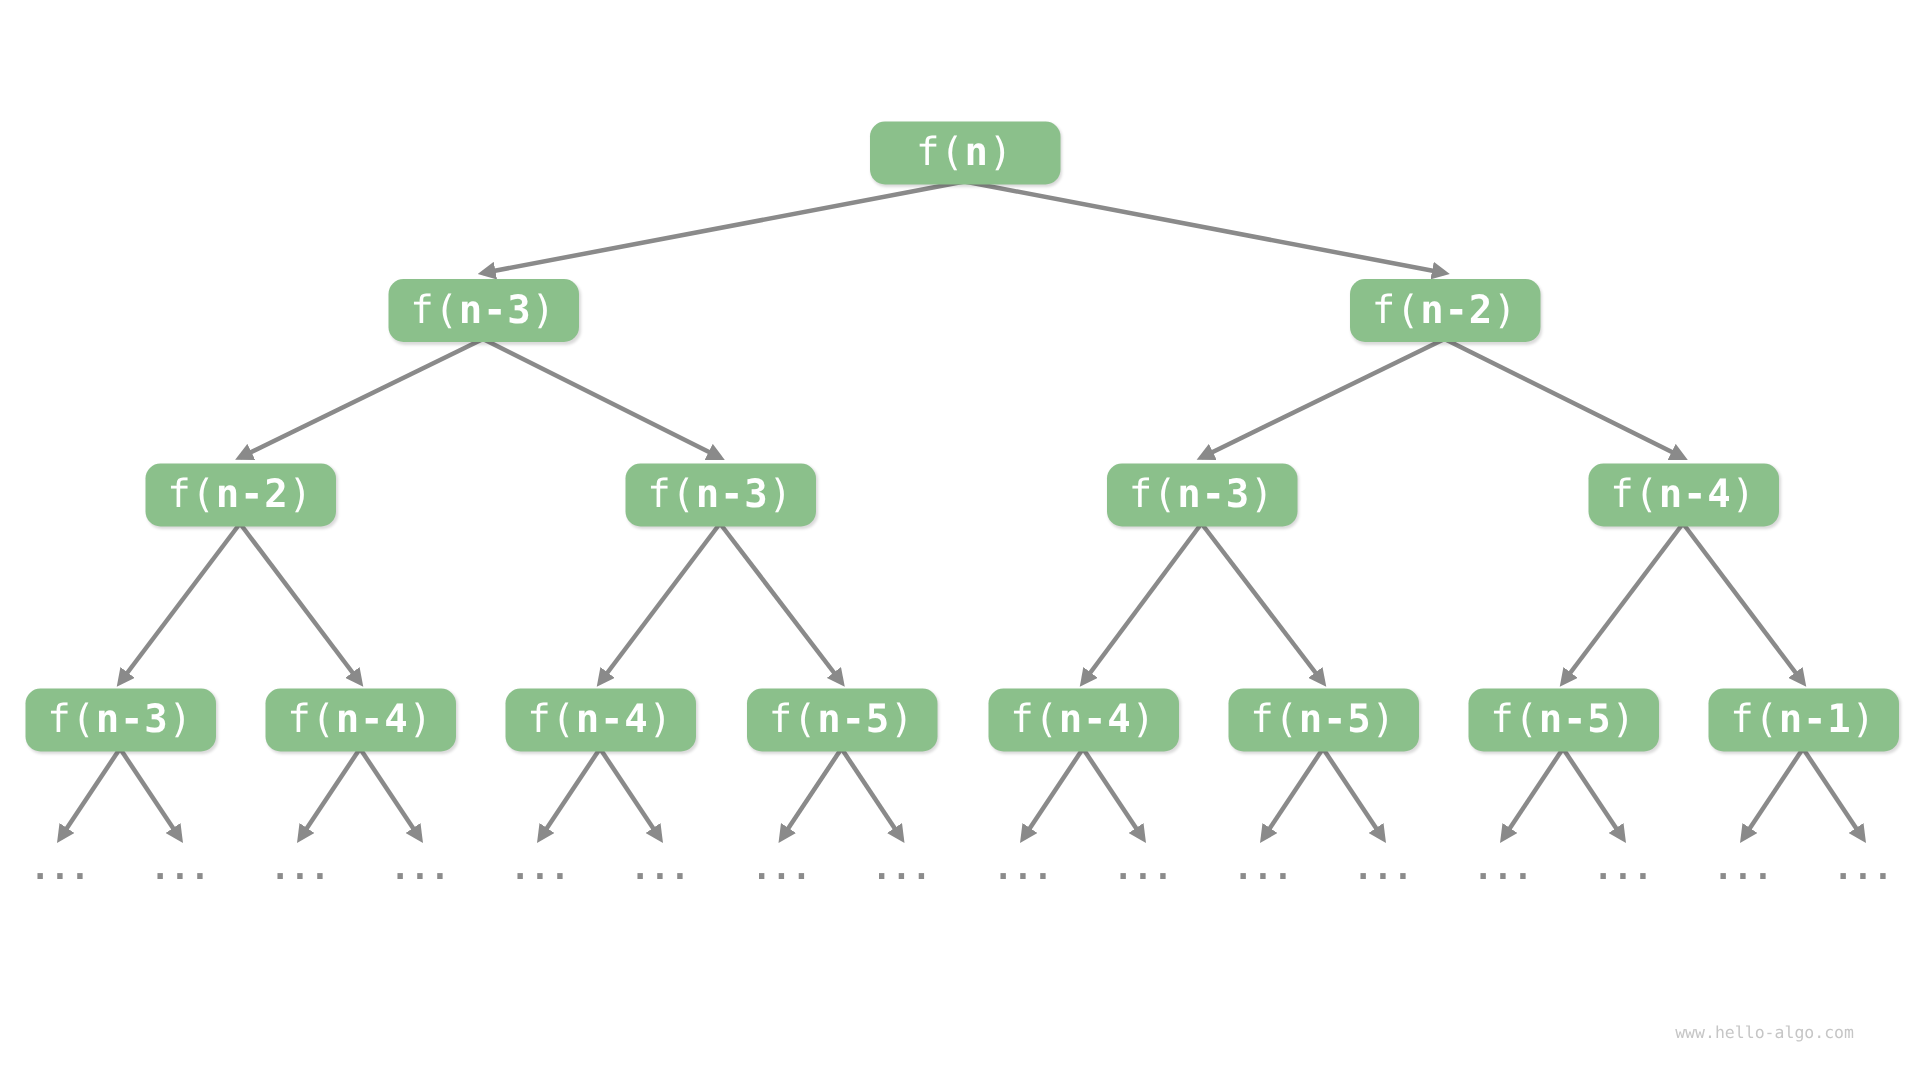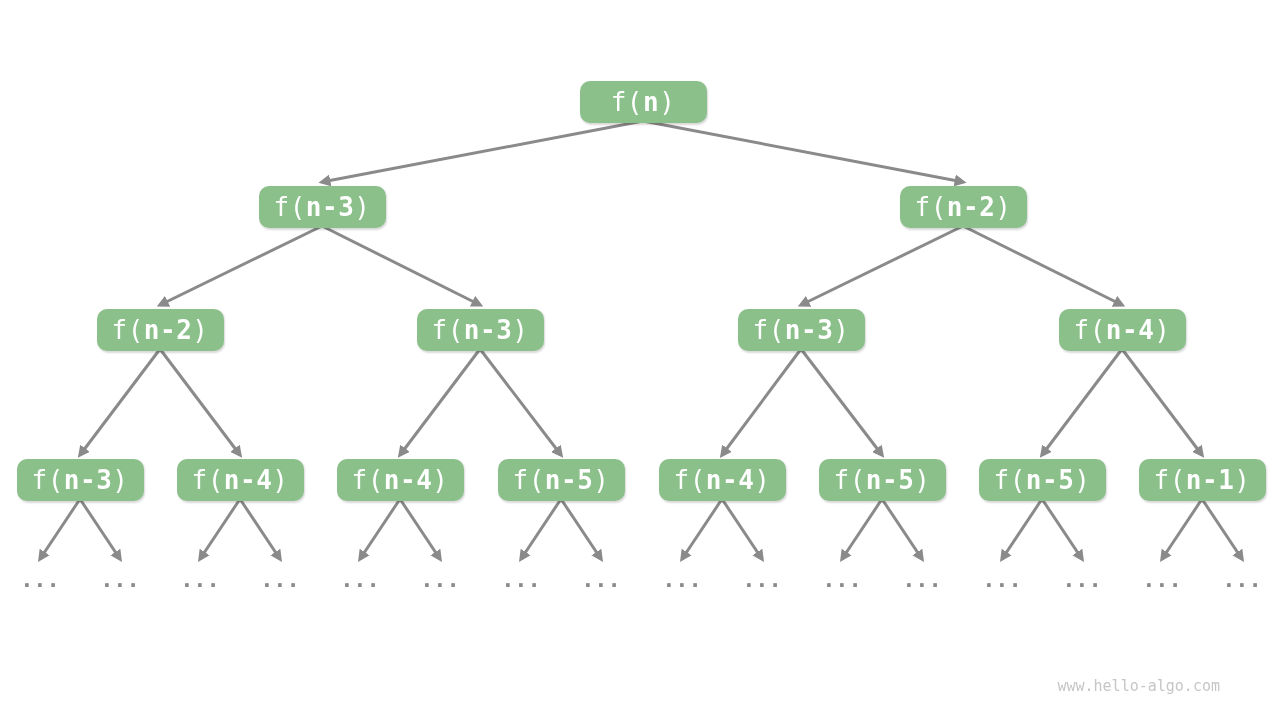--- a/index.html
+++ b/index.html
@@ -38,23 +38,23 @@
   .dots {
     position: absolute;
     transform: translateX(-50%);
     color: var(--ellipsis, #8b8b8b);
     font-size: 22px; font-weight: bold;
     line-height: 22px;
     white-space: pre;
   }
   .watermark {
     position: absolute;
-    right: 60px; bottom: 25px;
+    right: 44px; bottom: 25px;
     color: var(--watermark-text, #c6c6c6);
-    font-size: 15px;
+    font-size: 11px;
   }
 </style>
 </head>
 <body>
 
 <div id="canvas">
   <svg id="edge-layer" viewBox="0 0 1280 720" xmlns="http://www.w3.org/2000/svg">
     <defs>
       <marker id="arrowhead" viewBox="0 0 10 10" refX="7" refY="5" markerWidth="4" markerHeight="4" orient="auto">
         <path d="M 0 0 L 10 5 L 0 10 z"></path>

